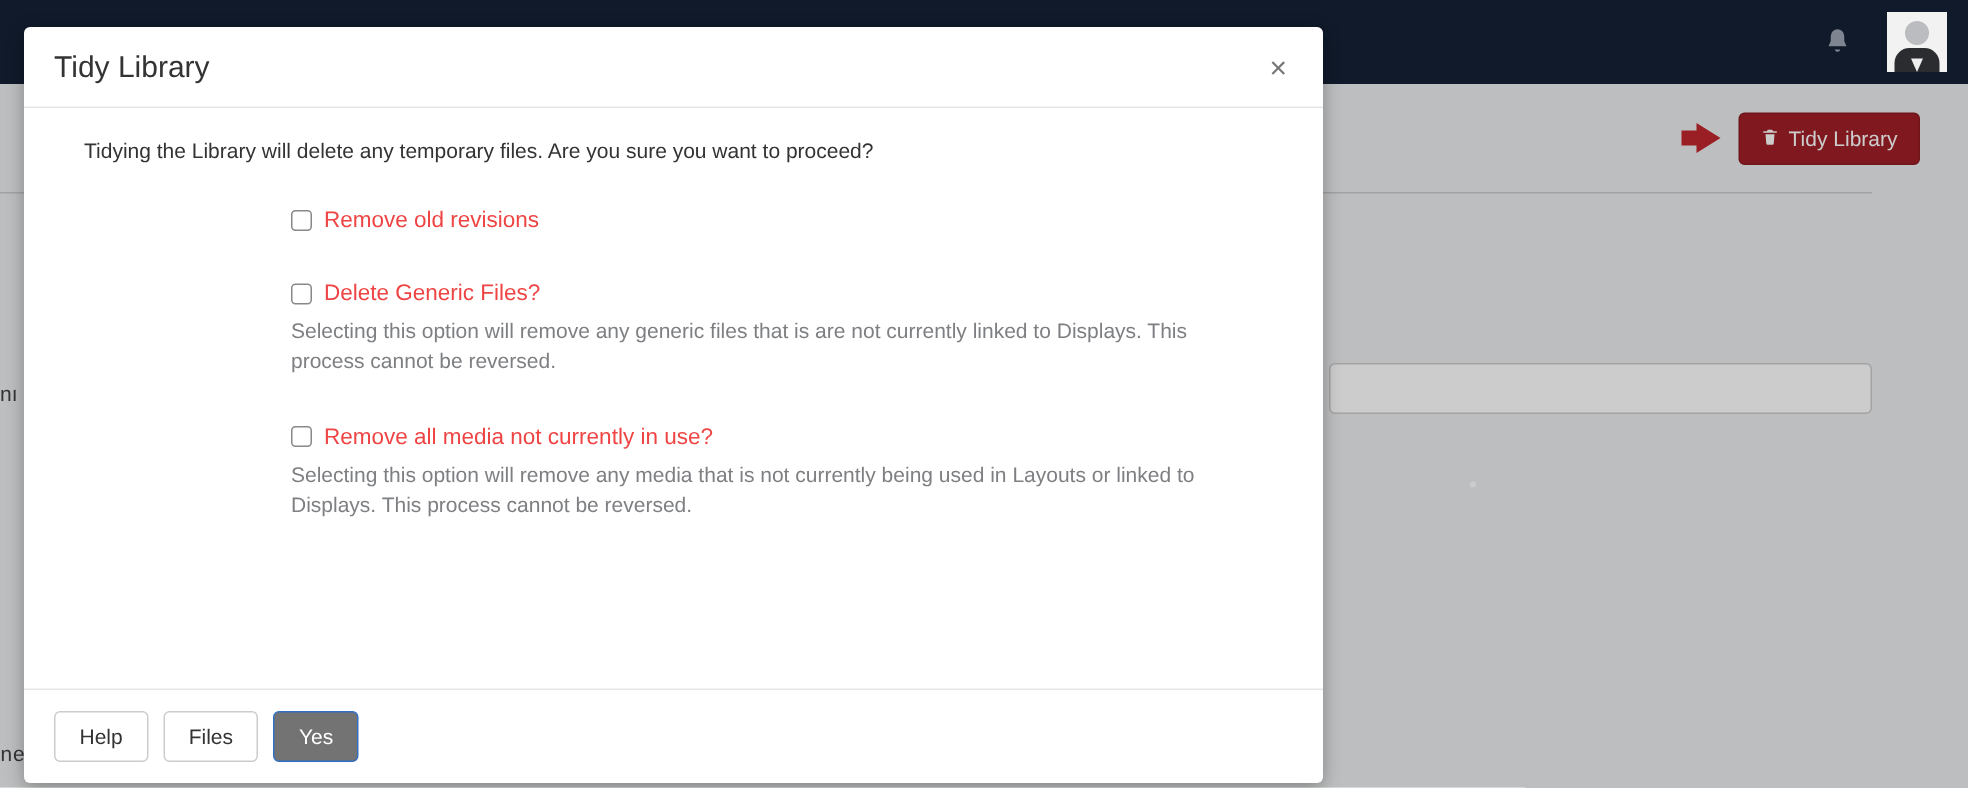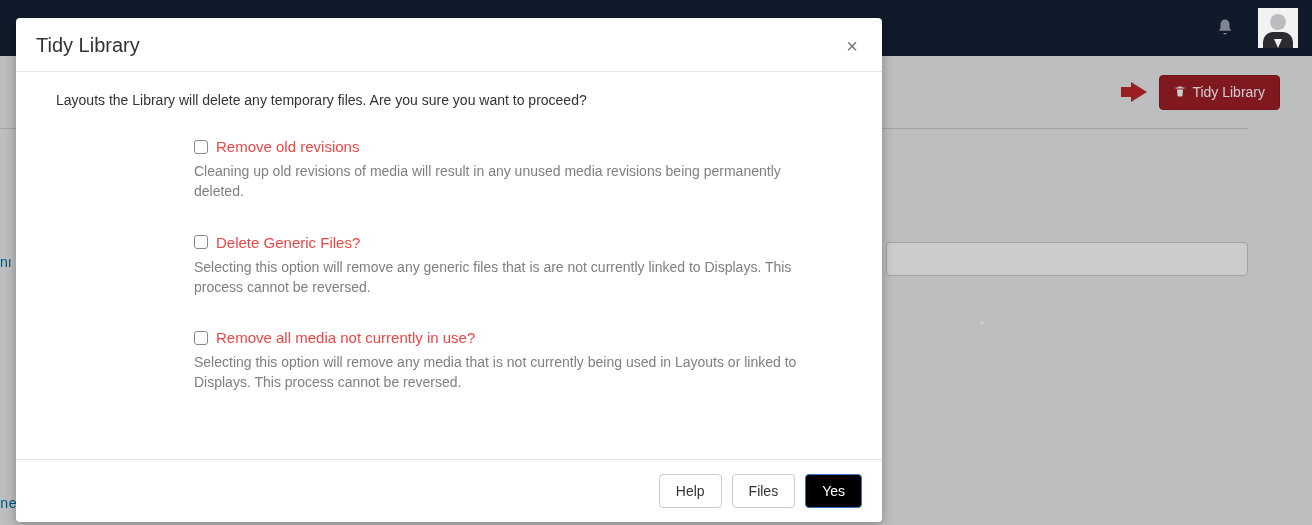--- a/index.html
+++ b/index.html
@@ -107,21 +107,21 @@
 
   
   .bg-row1, .bg-row2, .bg-row3 {
     position:absolute;
     left: 0; right: 64px;
     border-top:1px solid #ccc;
   }
   .bg-row1 { top:128px; }
   .bg-text-nu, .bg-text-ne {
     position:absolute;
-    left:0; font-size:14px; color:#0369a1;
+    left:0; font-size:14px; color:#404040;
   }
   .bg-text-nu { top: 254px; }
   .bg-text-ne { top: 496px; font-family: Liberation Mono, monospace; }
   .bg-input {
     position:absolute;
     top:242px; right:64px;
     width:362px; height:34px;
     background:#fff;
     border:1px solid #ccc;
     border-radius:4px;
@@ -196,33 +196,33 @@
   }
   .option-help {
     color:#7d7f82;
     font-size:14px;
     line-height:1.45;
   }
   .modal-footer {
     flex: 0 0 auto;
     border-top: 1px solid #e5e5e5;
     padding: 14px 20px;
-    display:flex; justify-content:flex-end; gap:10px;
+    display:flex; gap:10px;
   }
   .btn {
     border-radius:4px;
     font-size:14px;
     padding: 8px 16px;
     cursor:pointer;
     border:1px solid #ccc;
     background:#fff;
     color:#333;
   }
   .btn-primary {
-    background:#000000;
+    background:#737373;
     border-color:#336fc2;
     color:#fff;
   }
 </style>
 </head>
 <body>
 
 <div class="app-topbar">
   <span>
     <svg class="bell-svg" width="18" height="20" viewBox="0 0 24 24">
@@ -257,28 +257,27 @@
 </div>
 
 <div class="dim-overlay"></div>
 
 <div class="modal">
   <div class="modal-header">
     <div class="modal-title">Tidy Library</div>
     <button class="modal-close">×</button>
   </div>
   <div class="modal-body">
-    <div class="intro">Layouts the Library will delete any temporary files. Are you sure you want to proceed?</div>
+    <div class="intro">Tidying the Library will delete any temporary files. Are you sure you want to proceed?</div>
 
     <div class="option-group">
       <div class="option-label-row">
         <div class="option-checkbox"></div>
         <div class="option-label">Remove old revisions</div>
       </div>
-      <div class="option-help">Cleaning up old revisions of media will result in any unused media revisions being permanently deleted.</div>
     </div>
 
     <div class="option-group">
       <div class="option-label-row">
         <div class="option-checkbox"></div>
         <div class="option-label">Delete Generic Files?</div>
       </div>
       <div class="option-help">Selecting this option will remove any generic files that is are not currently linked to Displays. This process cannot be reversed.</div>
     </div>
 

